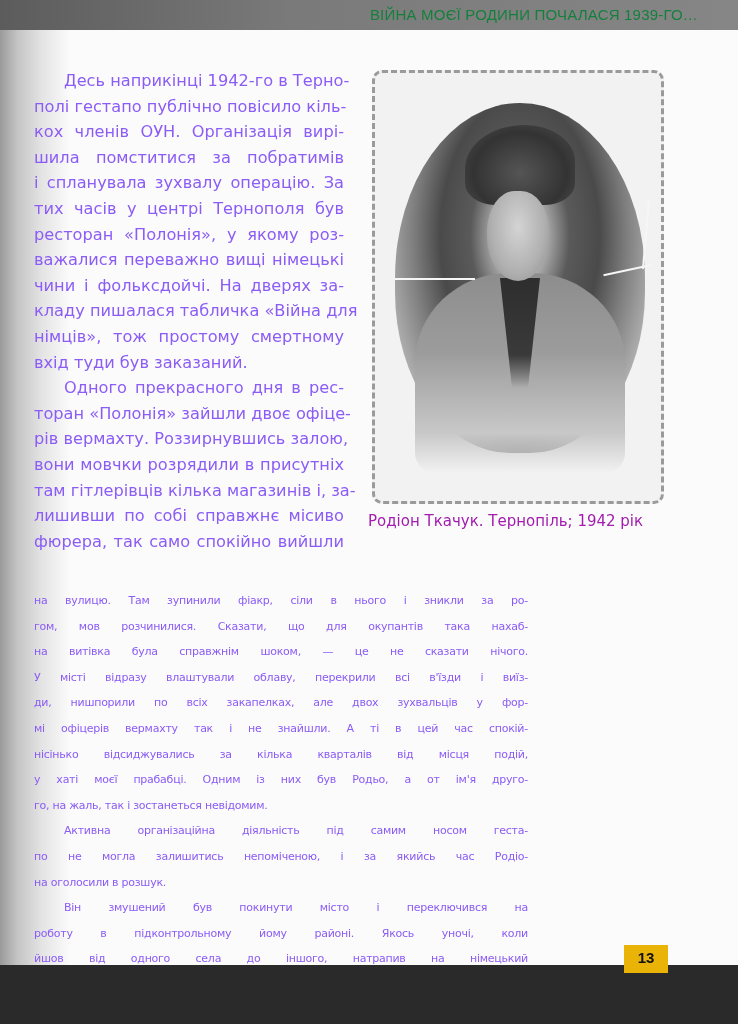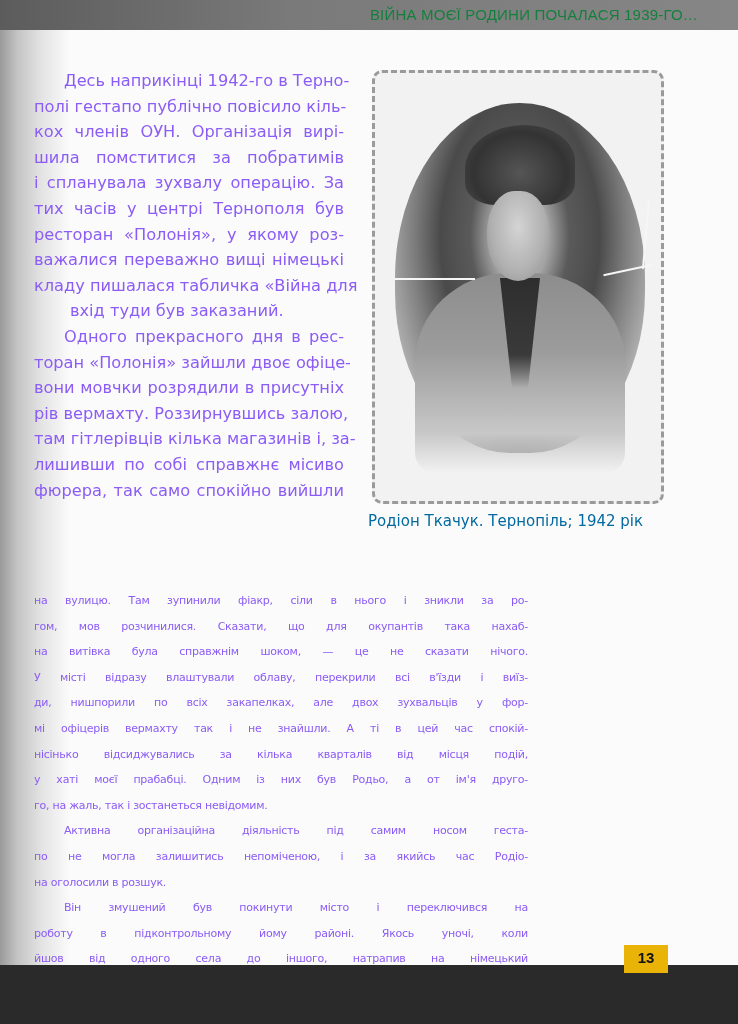--- a/index.html
+++ b/index.html
@@ -34,21 +34,21 @@
       font-family: "Liberation Sans", sans-serif; font-weight: bold;
       font-size: 15px; line-height: 26px; color: #111;
     }
     .text-block {
       position: absolute; left: 34px;
       font-size: 16.2px; line-height: 25.6px; color: #8b5cf6;
       text-align: justify;
     }
     .narrow { top: 68px; width: 310px; }
     .narrow-line { display: block; text-align: justify; text-align-last: justify; white-space: nowrap; }
-    .narrow-line.last { text-align-last: left; margin-left: 36px; }
+    .narrow-line.last { text-align-last: left; }
     .wide { top: 588px; width: 494px; font-size: 11px; letter-spacing: -0.25px; }
     .wide-line { display: block; text-align: justify; text-align-last: justify; white-space: nowrap; }
     .wide-line.last { text-align-last: left; }
     .indent { padding-left: 30px; }
     .photo-frame {
       position: absolute; left: 372px; top: 70px; width: 292px; height: 434px;
       background: #f2f2f2;
       border: 3px dashed #9a9a9a; border-radius: 10px;
       box-sizing: border-box;
       overflow: hidden;
@@ -77,47 +77,49 @@
     .photo-shirt {
       position: absolute; left: 125px; top: 205px; width: 40px; height: 110px;
       background: linear-gradient(to bottom, #2e2e2e, #3a3a3a 70%, rgba(60,60,60,0));
       clip-path: polygon(0 0, 100% 0, 70% 100%, 30% 100%);
     }
     .photo-crack {
       position: absolute; height: 2px; background: #f6f6f6;
     }
     .photo-caption {
       position: absolute; left: 368px; top: 512px; width: 300px;
-      font-size: 15px; color: #0369a1;
+      font-size: 15px; color: #a21caf;
       font-family: "DejaVu Sans", sans-serif;
     }
   </style>
 </head>
 <body>
 
 <div class="page-shadow-left"></div>
 
 <div class="header-band"></div>
 <div class="running-head">Війна моєї родини почалася 1939-го…</div>
 
 <div class="text-block narrow">
   <span class="narrow-line indent">Десь наприкінці 1942-го в Терно-</span>
   <span class="narrow-line">полі гестапо публічно повісило кіль-</span>
   <span class="narrow-line">кох членів ОУН. Організація вирі-</span>
   <span class="narrow-line">шила помститися за побратимів</span>
   <span class="narrow-line">і спланувала зухвалу операцію. За</span>
   <span class="narrow-line">тих часів у центрі Тернополя був</span>
   <span class="narrow-line">ресторан «Полонія», у якому роз-</span>
   <span class="narrow-line">важалися переважно вищі німецькі</span>
+  <span class="narrow-line">чини і фольксдойчі. На дверях за-</span>
   <span class="narrow-line">кладу пишалася табличка «Війна для</span>
+  <span class="narrow-line">німців», тож простому смертному</span>
   <span class="narrow-line last">вхід туди був заказаний.</span>
   <span class="narrow-line indent">Одного прекрасного дня в рес-</span>
   <span class="narrow-line">торан «Полонія» зайшли двоє офіце-</span>
+  <span class="narrow-line">рів вермахту. Роззирнувшись залою,</span>
   <span class="narrow-line">вони мовчки розрядили в присутніх</span>
-  <span class="narrow-line">рів вермахту. Роззирнувшись залою,</span>
   <span class="narrow-line">там гітлерівців кілька магазинів і, за-</span>
   <span class="narrow-line">лишивши по собі справжнє місиво</span>
   <span class="narrow-line">фюрера, так само спокійно вийшли</span>
 </div>
 
 <div class="photo-frame" title="Portrait photograph of Rodion Tkachuk">
   <div class="photo-vignette"></div>
   <div class="photo-jacket"></div>
   <div class="photo-shirt"></div>
   <div class="photo-hair"></div>

